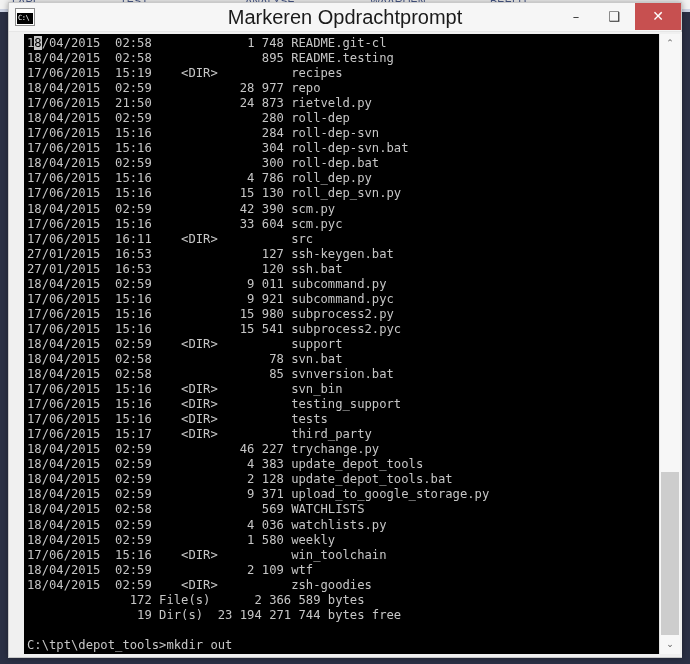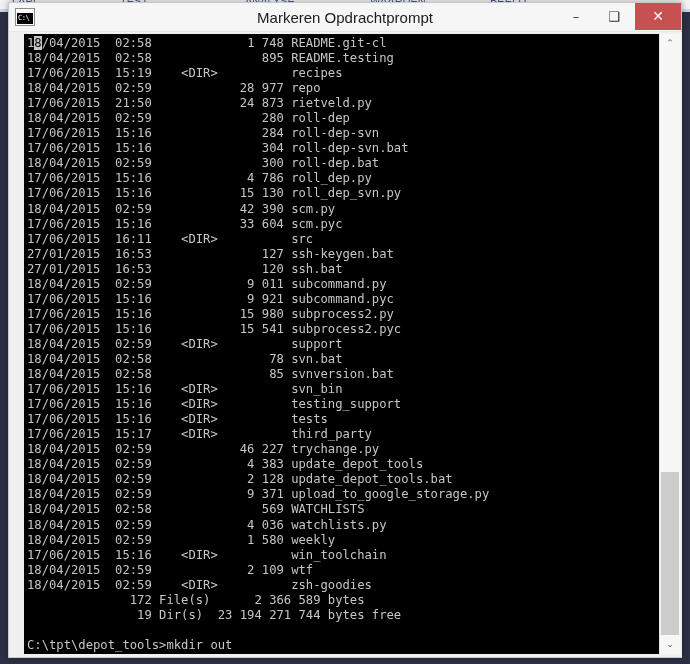--- a/index.html
+++ b/index.html
@@ -97,21 +97,21 @@
     color: #555;
     letter-spacing: 1px;
   }
 
   #window-title {
     position: absolute;
     left: 0; right: 0; top: 0;
     height: 29px;
     line-height: 29px;
     text-align: center;
-    font-size: 15px;
+    font-size: 20px;
     color: #1b1b1b;
     font-family: "Liberation Sans", sans-serif;
     pointer-events: none;
   }
 
   .win-btn {
     position: absolute;
     top: 0;
     height: 27px;
     width: 40px;

